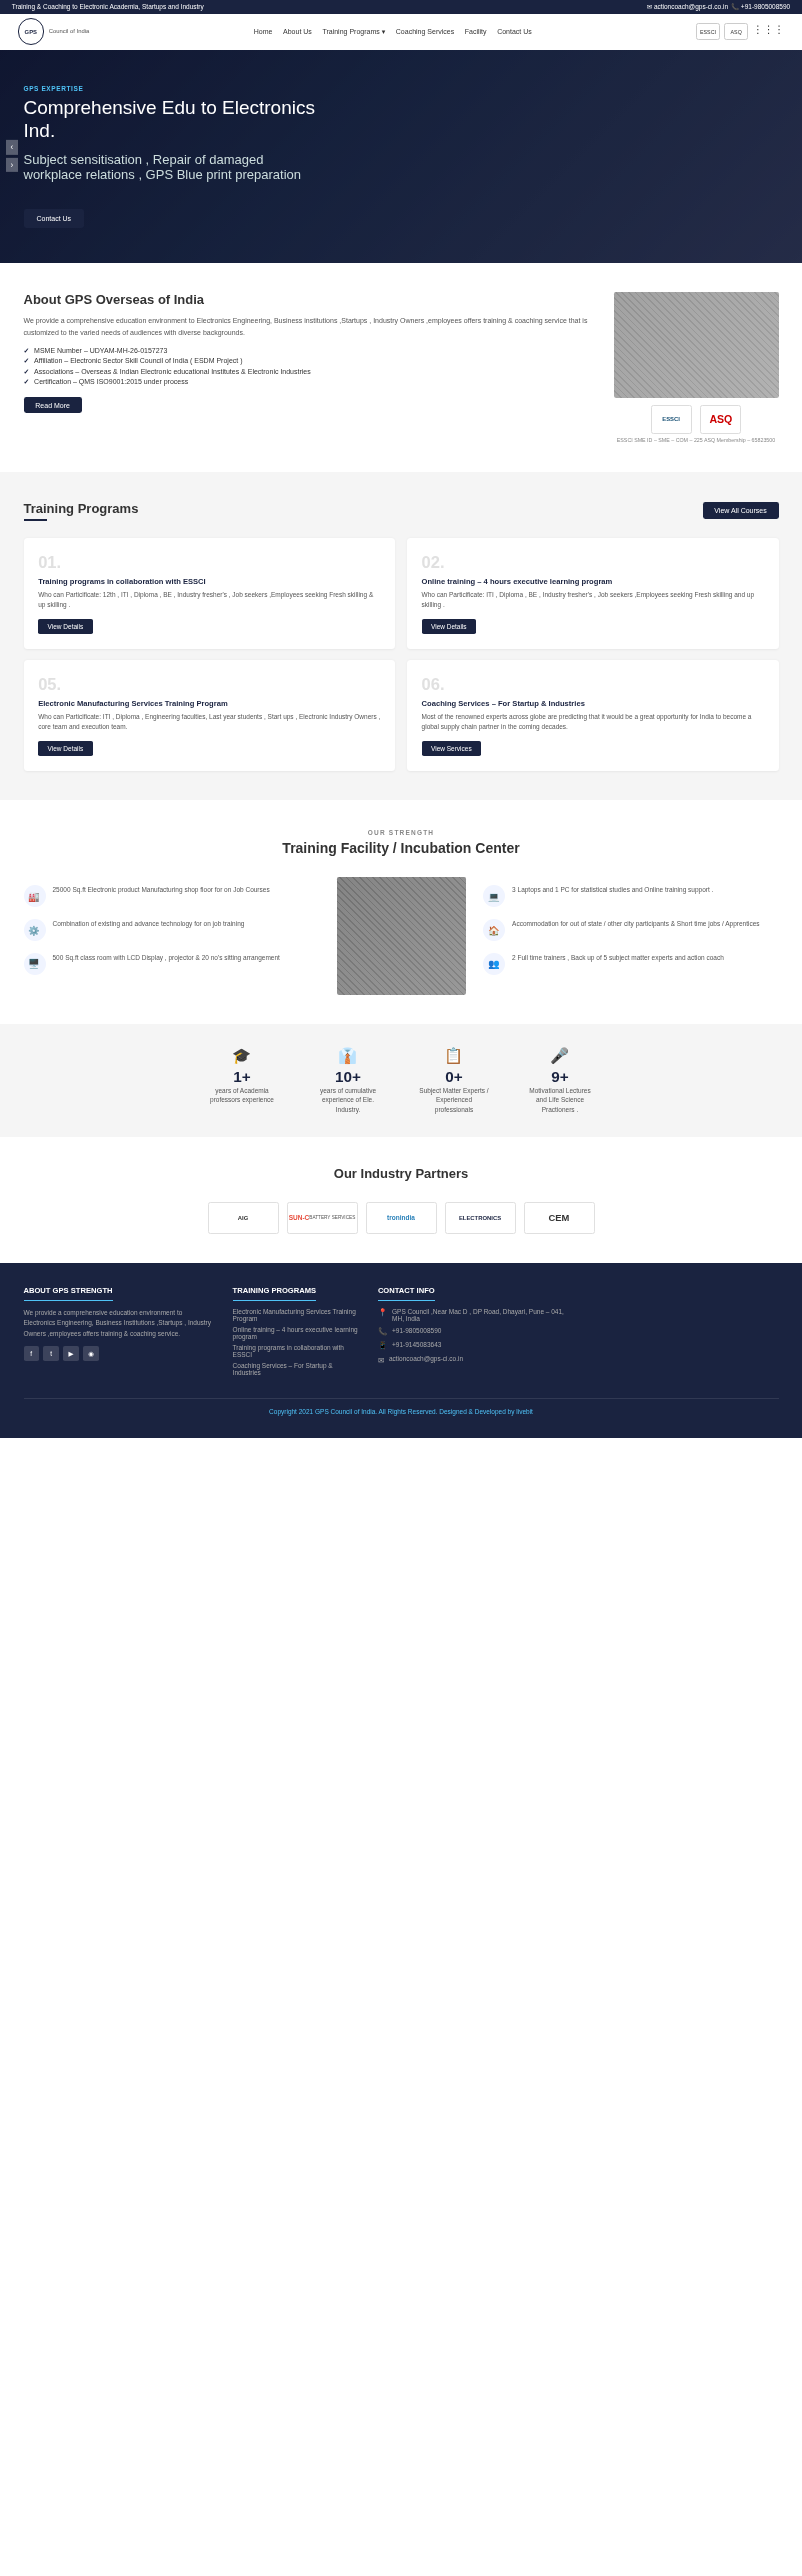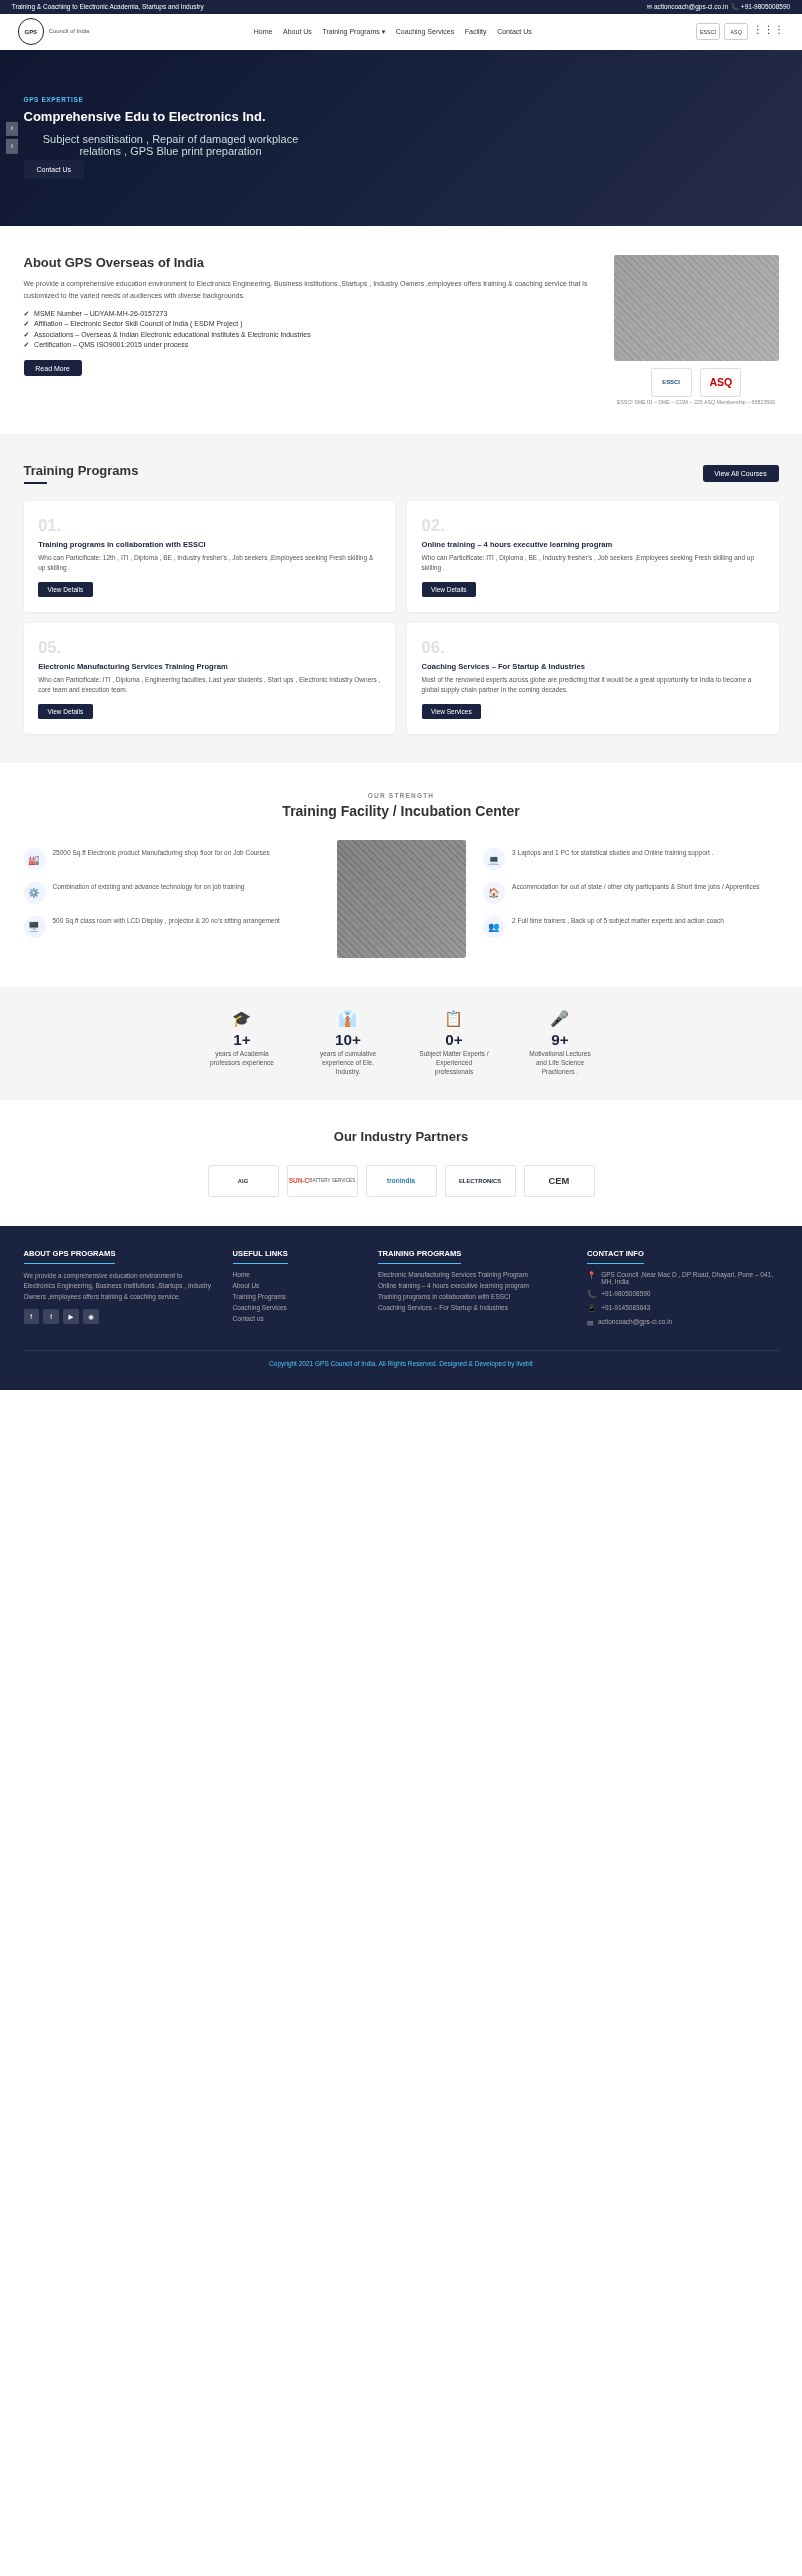--- a/index.html
+++ b/index.html
@@ -55,22 +55,22 @@
                   linear-gradient(135deg, #1a2340 0%, #2a4060 40%, #556080 100%);
       min-height: 176px;
       padding: 35px 23.5px;
       color: #fff;
       position: relative;
       display: flex;
       align-items: center;
     }
     .hero-content { max-width: 294px; }
     .hero-tag { color: #4fc3f7; font-size: 6.5px; font-weight: 600; letter-spacing: 0.6px; margin-bottom: 5.9px; }
-    .hero h1 { font-size: 13px; font-weight: 700; line-height: 1.2; margin-bottom: 8.8px; }
-    .hero p { font-size: 11px; color: #cdd; margin-bottom: 3px; text-align: center; }
+    .hero h1 { font-size: 19px; font-weight: 400; line-height: 1.2; margin-bottom: 8.8px; }
+    .hero p { font-size: 13px; color: #cdd; margin-bottom: 27px; }
     .btn-primary {
       background: #1a2340;
       color: #fff;
       border: none;
       padding: 5.9px 13px;
       border-radius: 2.4px;
       font-size: 7px;
       cursor: pointer;
     }
     .btn-dark {
@@ -518,38 +518,28 @@
     <div class="partner-logo" style="font-size:6.5px;font-weight:700;color:#e74c3c;">SUN-C<br><span style="font-size:4.7px;font-weight:400;color:#555;">BATTERY SERVICES</span></div>
     <div class="partner-logo" style="font-size:6.5px;font-weight:700;color:#2980b9;">tronindia</div>
     <div class="partner-logo" style="font-size:5.9px;font-weight:700;color:#1a2340;">ELECTRONICS</div>
     <div class="partner-logo" style="font-size:9.4px;font-weight:900;color:#333;">CEM</div>
   </div>
 </section>
 
 <footer class="footer">
   <div class="footer-grid">
     <div>
-      <h4>ABOUT GPS PROGRAMS</h4>
+      <h4>ABOUT GPS STRENGTH</h4>
       <p>We provide a comprehensive education environment to Electronics Engineering, Business Institutions ,Startups , Industry Owners ,employees offers training &amp; coaching service.</p>
       <div class="footer-social">
         <div class="social-btn">f</div>
         <div class="social-btn">t</div>
         <div class="social-btn">▶</div>
         <div class="social-btn">◉</div>
       </div>
-    </div>
-    <div>
-      <h4>USEFUL LINKS</h4>
-      <ul>
-        <li><a href="#">Home</a></li>
-        <li><a href="#">About Us</a></li>
-        <li><a href="#">Training Programs</a></li>
-        <li><a href="#">Coaching Services</a></li>
-        <li><a href="#">Contact us</a></li>
-      </ul>
     </div>
     <div>
       <h4>TRAINING PROGRAMS</h4>
       <ul>
         <li>Electronic Manufacturing Services Training Program</li>
         <li>Online training – 4 hours executive learning program</li>
         <li>Training programs in collaboration with ESSCI</li>
         <li>Coaching Services – For Startup &amp; Industries</li>
       </ul>
     </div>

